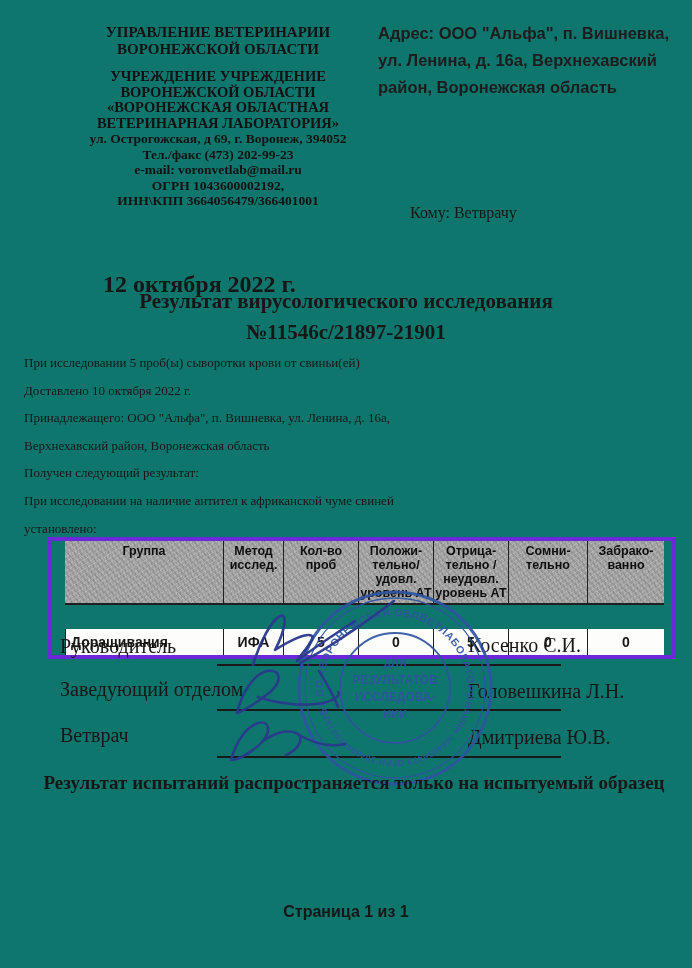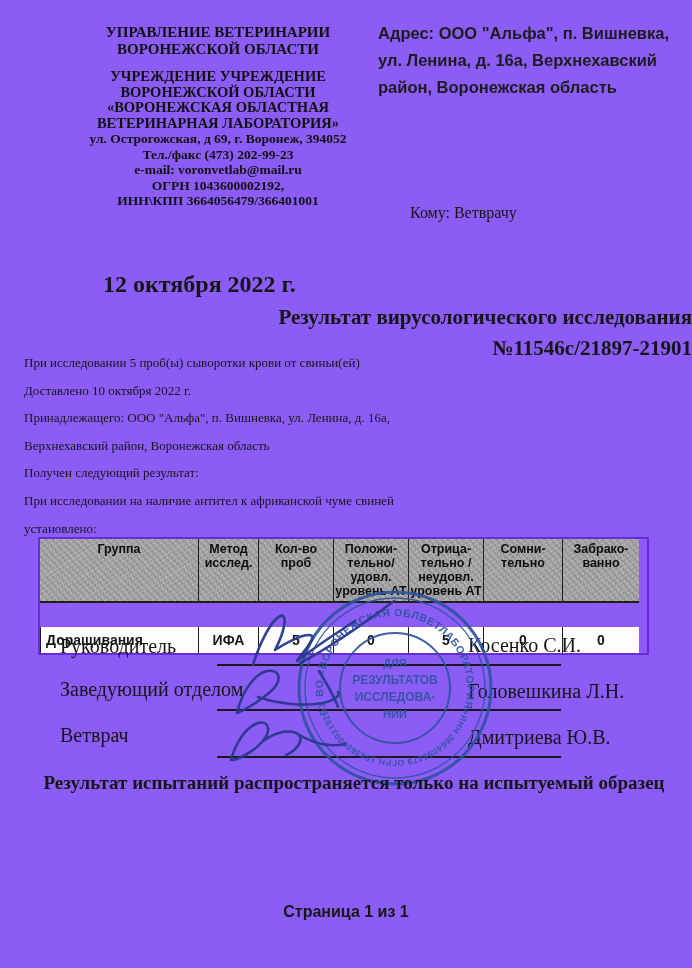--- a/index.html
+++ b/index.html
@@ -1,44 +1,44 @@
 <!DOCTYPE html>
 <html><head>
 <meta charset="utf-8">
 <style>
   html,body { margin:0; padding:0; background:#e8e8e8; }
   .page {
     position:relative; width:692px; height:968px; margin:0 auto;
-    background:#8b5cf6; overflow:hidden; color:#161616;
+    background:#0f766e; overflow:hidden; color:#161616;
     font-family:"Liberation Serif", serif;
   }
   
   .org { position:absolute; left:62px; top:24px; width:312px; text-align:center;
          font-weight:bold; color:#111; }
   .org .dept { font-size:15px; line-height:17px; }
   .org .inst { margin-top:11px; font-size:14.5px; line-height:15.5px; }
   .org .contacts { font-size:13.5px; line-height:15.5px; }
   
   .addr { position:absolute; left:378px; top:20px; width:296px;
           font-family:"Liberation Sans", sans-serif; font-weight:bold;
           font-size:16.5px; line-height:27px; color:#1c1c1c; }
   .to-line { position:absolute; left:386px; top:204px; font-size:16px;margin-left:24px; }
   .doc-date { position:absolute; left:103px; top:231px; font-size:24px; font-weight:bold;margin-top:40px; }
   
-  .title { position:absolute; left:0; top:302px; width:692px; text-align:right;
+  .title { position:absolute; left:0; top:286px; width:692px; text-align:center;
            font-size:21px; font-weight:bold; line-height:31px; }
   
   .body-text { position:absolute; left:24px; top:349px; width:660px;
                font-size:13px; }
   .body-text .bline { line-height:27.6px; white-space:nowrap; }
   
-  .result-table { position:absolute; left:38px; top:537px; width:607px;
-                  border:2px solid #6d28d9; display:grid;
+  .result-table { position:absolute; left:48px; top:537px; width:607px;
+                  border:4px solid #6d28d9; display:grid;
                   grid-template-columns:158px 60px 75px 75px 75px 79px 77px;
-                  font-family:"Liberation Sans", sans-serif; }
+                  font-family:"Liberation Sans", sans-serif;padding-left:13px; }
   .th { height:59px; border-left:1.5px solid #1f1f1f; border-bottom:2px solid #1f1f1f;
         font-size:12.5px; line-height:14px; font-weight:bold; text-align:center;
         padding-top:3px; white-space:pre-line; color:#0e0e0e;
         background-color:#a9a9a9;
         background-image:
           repeating-linear-gradient(47deg, rgba(55,55,55,.14) 0 2px, rgba(0,0,0,0) 2px 5px),
           repeating-linear-gradient(-31deg, rgba(255,255,255,.16) 0 1px, rgba(0,0,0,0) 1px 4px),
           repeating-linear-gradient(76deg, rgba(40,40,40,.10) 0 1px, rgba(0,0,0,0) 1px 3px); }
   .th:first-child { border-left:none; }
   .td { height:26px; line-height:26px; border-left:1.5px solid #1f1f1f;

